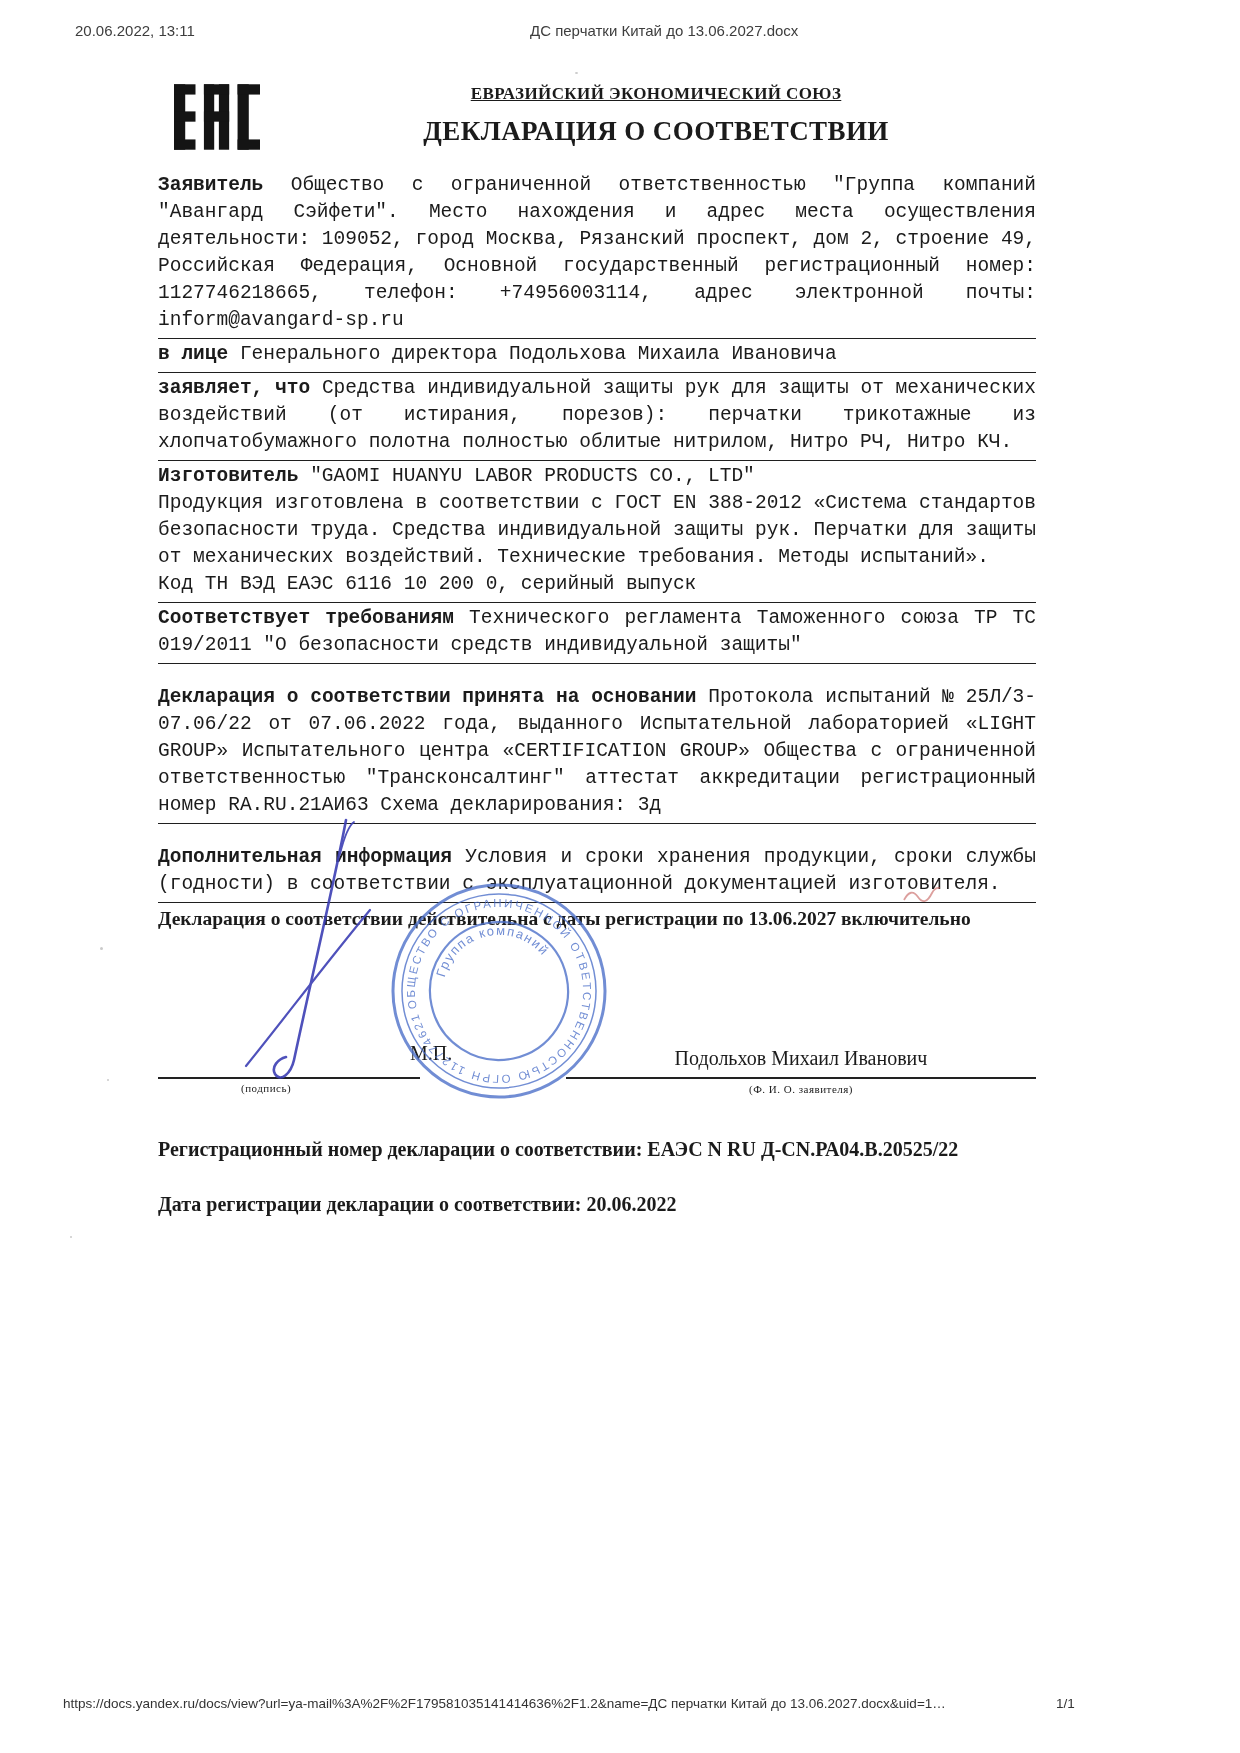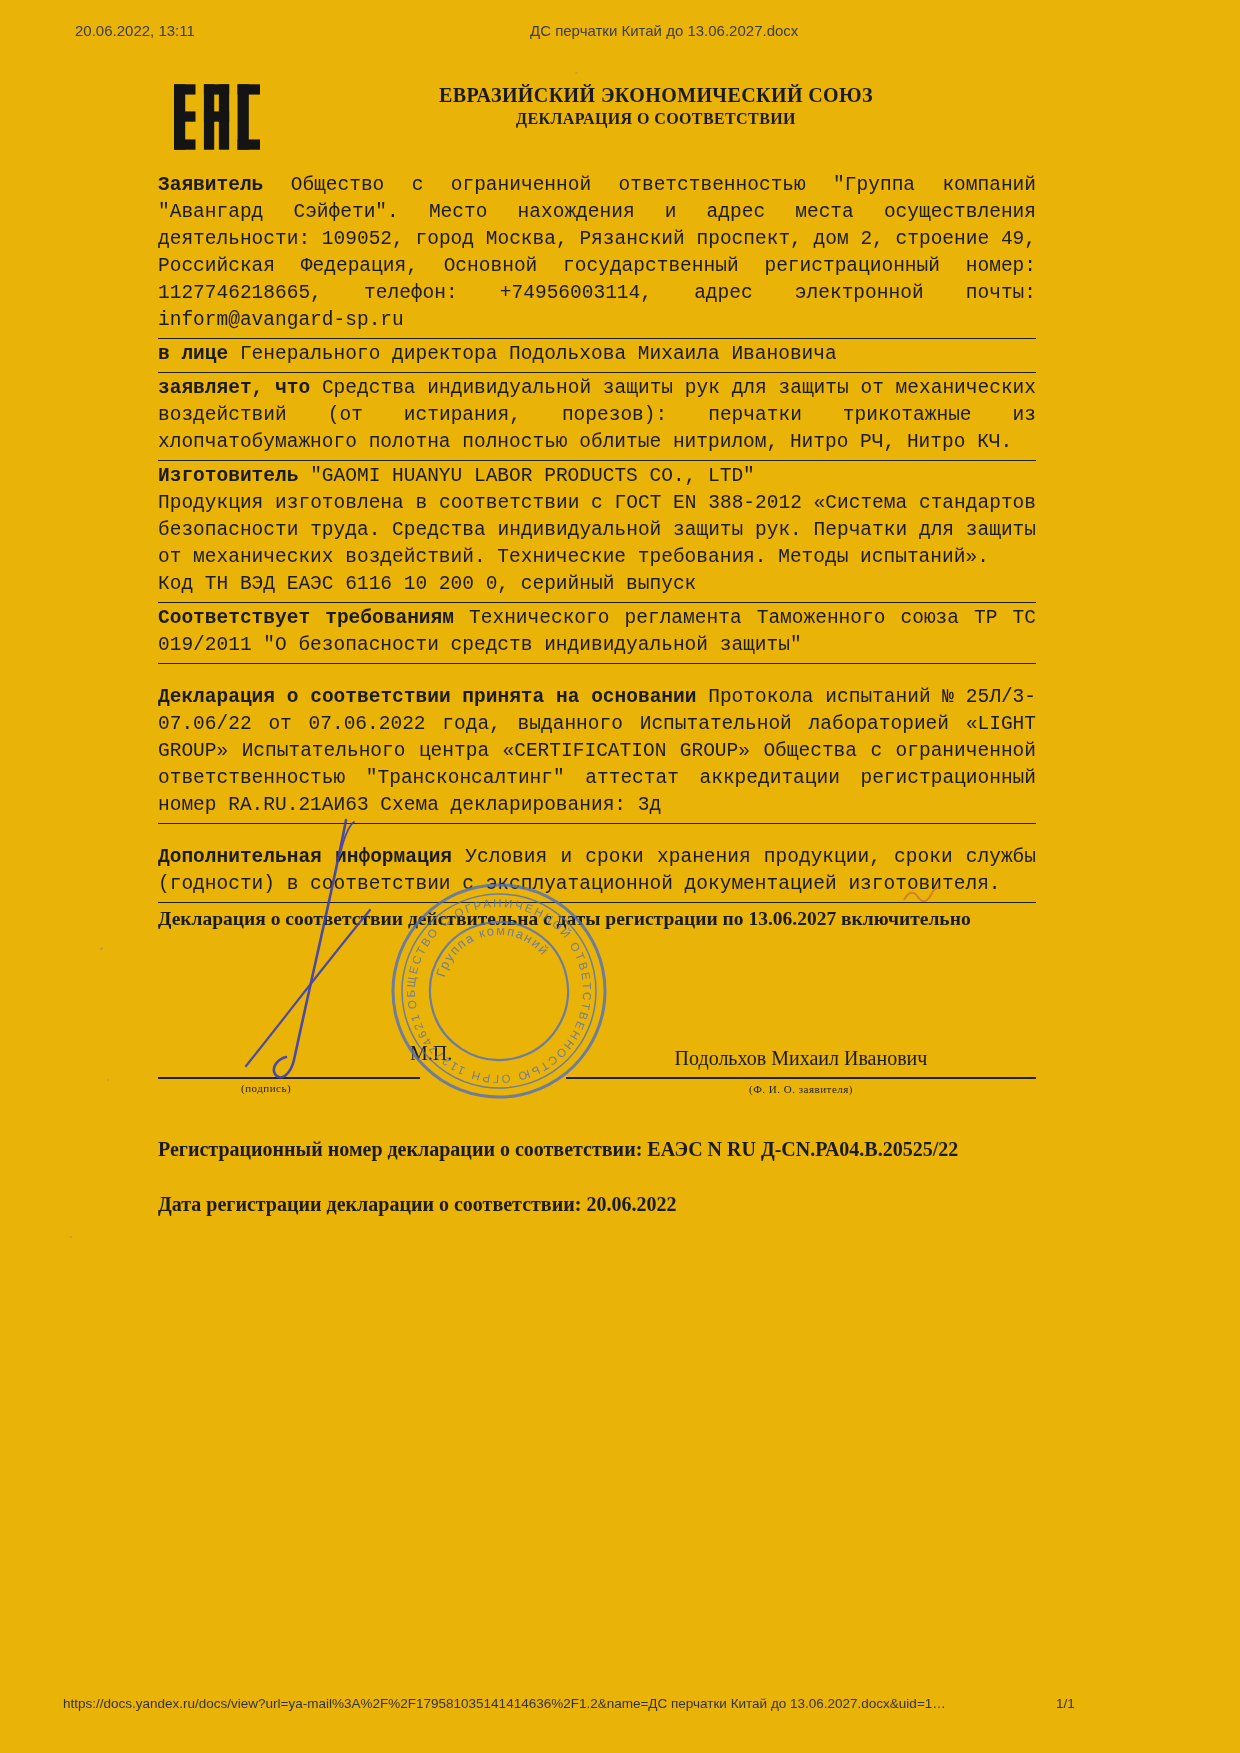--- a/index.html
+++ b/index.html
@@ -1,34 +1,34 @@
 <!DOCTYPE html>
 <html><head>
 <meta charset="utf-8">
 <style>
   html,body{margin:0;padding:0;background:#e8e8e8;}
-  .page{position:relative;width:1240px;height:1753px;background:#eab308;margin:0 auto;
+  .page{position:relative;width:1240px;height:1753px;background:#ffffff;margin:0 auto;
         font-family:"Liberation Serif",serif;color:#1b1b1b;overflow:hidden;}
   
   .print-header{position:absolute;top:22px;left:0;right:0;height:20px;
         font-family:"Liberation Sans",sans-serif;font-size:15px;color:#3d3d3d;}
   .ph-left{position:absolute;left:75px;top:0;}
   .ph-center{position:absolute;left:530px;top:0;}
   .print-footer{position:absolute;top:1696px;left:0;right:0;height:20px;
         font-family:"Liberation Sans",sans-serif;font-size:13.5px;color:#333;}
   .pf-url{position:absolute;left:63px;top:0;}
   .pf-page{position:absolute;left:1056px;top:0;}
 
   
   .doc{position:absolute;left:158px;top:76px;width:878px;}
   .doc-head{display:flex;align-items:flex-start;margin-bottom:16px;}
   .eac{width:118px;padding-top:8px;padding-left:16px;box-sizing:border-box;}
   .title-wrap{flex:1;text-align:center;font-weight:bold;padding-top:8px;}
-  .t1{font-size:20px;letter-spacing:.4px;}
-  .t2{font-size:16px;letter-spacing:.4px;margin-top:3px;}
+  .t1{font-size:17px;letter-spacing:.4px;text-decoration:underline;}
+  .t2{font-size:27px;letter-spacing:.4px;margin-top:12px;}
 
   .doc p{margin:0;font-size:19.5px;line-height:27px;text-align:justify;}
   .doc p.left{text-align:left;}
   .sec{padding:2px 0 4px 0;}
   .sec.b{border-bottom:1.6px solid #1f1f1f;font-family:Liberation Mono, monospace;}
   .sec.gap{margin-top:18px;}
   .bold-line{font-weight:bold;}
   b.lbl{font-weight:bold;}
 
   

